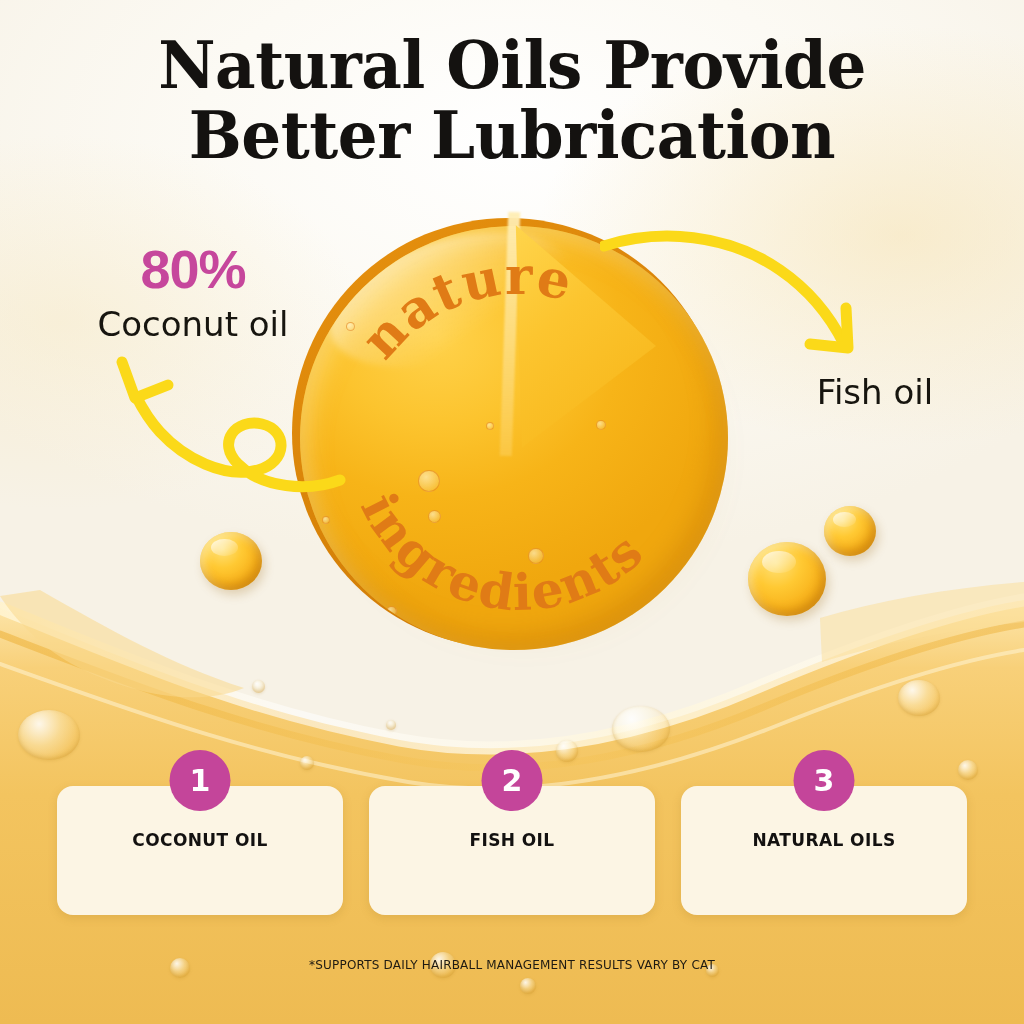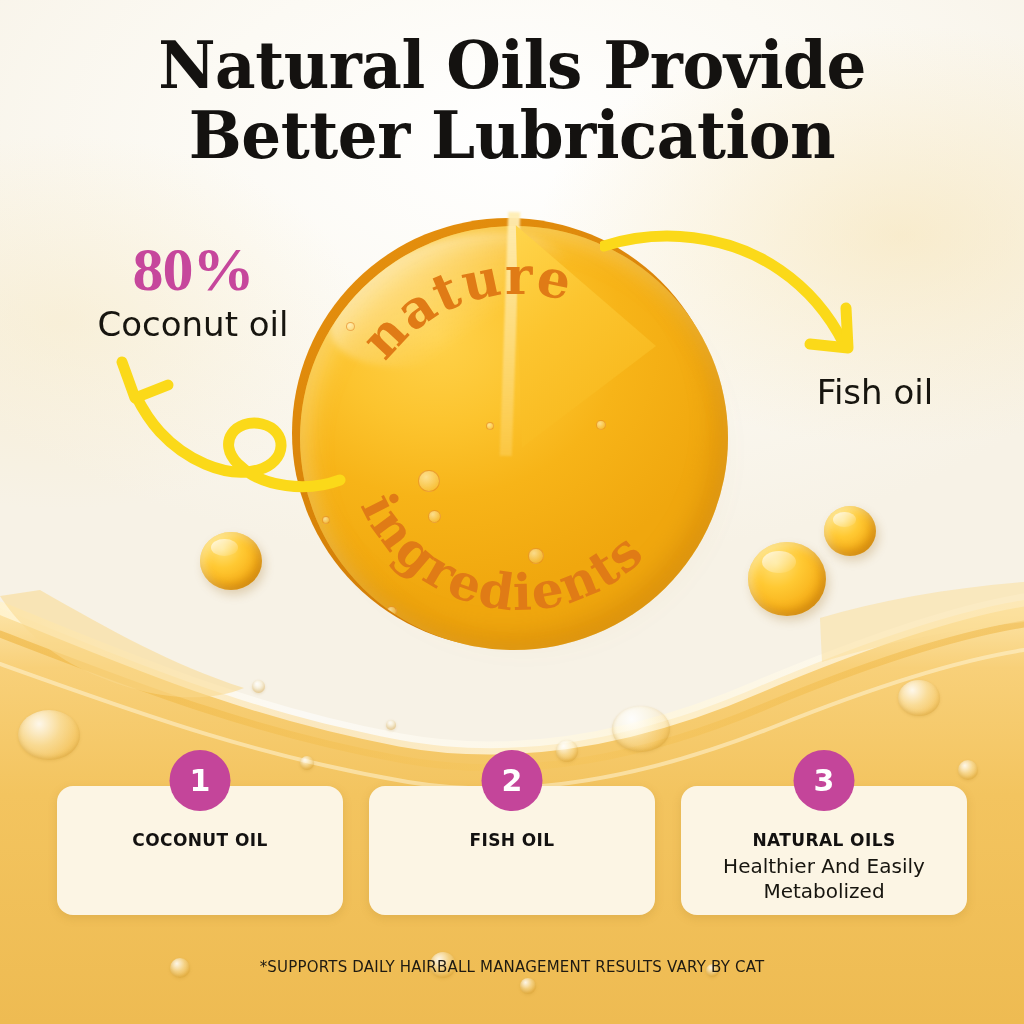--- a/index.html
+++ b/index.html
@@ -128,23 +128,23 @@
     width:44%; height:30%; border-radius:50%;
     background:linear-gradient(150deg, rgba(255,255,255,.75), rgba(255,255,255,0));
   }
 
   
   .arrow-svg{ position:absolute; pointer-events:none; }
 
   
   .callout{ position:absolute; }
   .pct{
-    font-family:Liberation Serif, serif;
+    font-family:Liberation Sans, sans-serif;
     font-weight:700;
-    font-size:62px;
+    font-size:54px;
     line-height:62px;
     color:#C6479C;
     letter-spacing:-1px;
   }
   .pct-label{
     font-family:"DejaVu Sans", sans-serif;
     font-weight:400;
     font-size:34px;
     line-height:40px;
     color:#17150F;
@@ -187,21 +187,21 @@
     font-family:"DejaVu Sans", sans-serif;
     font-weight:400; font-size:20px; line-height:25px;
     color:#17150F;
   }
 
   
   .footer{
     position:absolute; left:0; top:958px; width:1024px;
     text-align:center;
     font-family:"DejaVu Sans", sans-serif;
-    font-weight:400; font-size:15px; letter-spacing:.2px;
+    font-weight:400; font-size:12px; letter-spacing:.2px;
     color:#1E1A12;
   }
 </style>
 </head>
 <body>
 
 <div id="stage">
 
   <div class="top-glow"></div>
 
@@ -321,20 +321,19 @@
     </div>
 
     <div class="card c2">
       <div class="badge">2</div>
       <div class="card-title">FISH OIL</div>
     </div>
 
     <div class="card c3">
       <div class="badge">3</div>
       <div class="card-title">NATURAL OILS</div>
-      <div class="card-desc">Healthier And Easily Metabolized</div>
     </div>
 
   </div>
 
   <div class="footer">*SUPPORTS DAILY HAIRBALL MANAGEMENT RESULTS VARY BY CAT</div>
 
 </div>
 
 </body></html>

